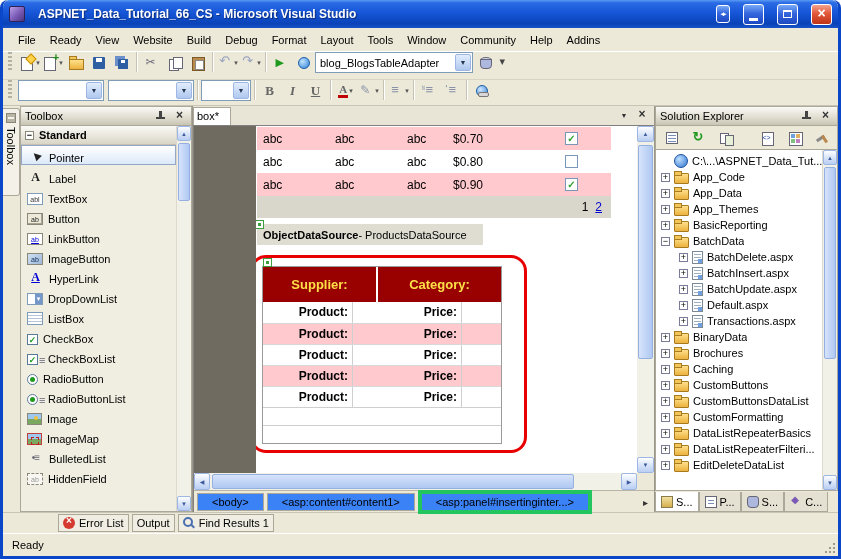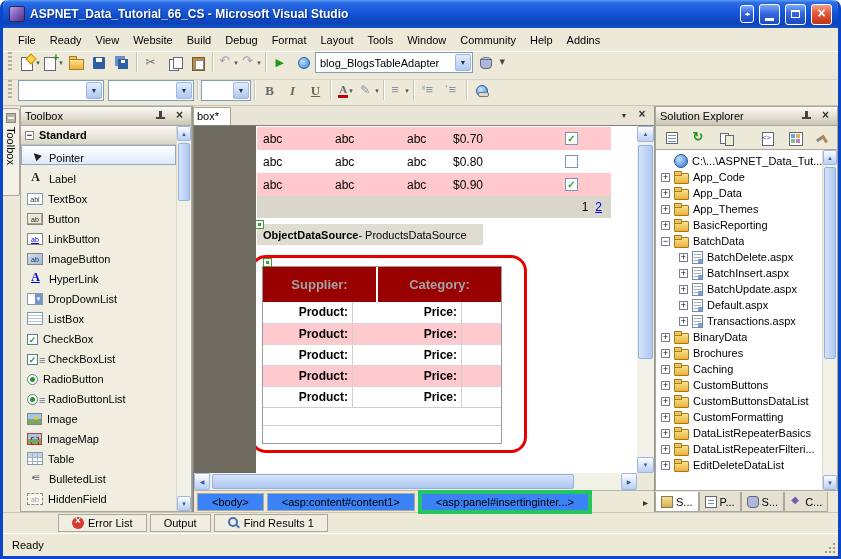--- a/index.html
+++ b/index.html
@@ -4,21 +4,21 @@
 <style>
   *{margin:0;padding:0;box-sizing:border-box;}
   html,body{background:#fff;}
   body{font-family:"Liberation Sans",sans-serif;font-size:11px;color:#000;}
 
   .window{position:relative;width:841px;height:559px;background:#ECE9D8;
     border-left:3px solid #0A46C8;border-right:3px solid #0A46C8;border-bottom:3px solid #0A46C8;
     border-radius:8px 8px 0 0;overflow:hidden;}
 
   
-  .titlebar{height:28px;display:flex;align-items:center;gap:5px;padding:0 6px;border-radius:6px 6px 0 0;
+  .titlebar{height:28px;display:flex;align-items:center;gap:13px;padding:0 6px;border-radius:6px 6px 0 0;
     background:linear-gradient(180deg,#5A9AF5 0%,#2B6BE4 10%,#1656D8 45%,#0B43B8 85%,#1A54C9 100%);}
   .app-icon{width:16px;height:16px;flex:none;border-radius:2px;
     background:linear-gradient(135deg,#B9A0E8 0%,#7A5AB5 55%,#4A3580 100%);border:1px solid #2E2255;}
   .title{flex:1;color:#fff;font-weight:bold;font-size:12px;text-shadow:1px 1px 1px #0A2B7A;
     white-space:nowrap;overflow:hidden;}
   .win-btn{width:21px;height:21px;flex:none;border:1px solid #fff;border-radius:3px;color:#fff;
     display:flex;align-items:center;justify-content:center;
     background:linear-gradient(180deg,#78AAF6 0%,#3566DE 45%,#1D48C0 100%);}
   .win-btn.divider{width:14px;height:18px;}
   .win-btn.divider::before{content:"◂▸";font-size:7px;letter-spacing:-1px;}
@@ -191,21 +191,21 @@
   .ods{position:relative;margin-top:6px;width:226px;height:21px;background:#DFDDD2;display:flex;align-items:center;
     padding-left:6px;font-size:11px;white-space:nowrap;}
   .smart{position:absolute;left:-2px;top:-4px;width:9px;height:9px;background:#fff;border:1px solid #3C9E3C;}
   .smart::before{content:"";position:absolute;left:2px;top:2px;width:3px;height:3px;background:#3C9E3C;}
 
   .annot{margin-top:10px;margin-left:-7px;width:277px;border:3px solid #E80000;border-radius:16px;
     padding:8px 22px 6px 9px;}
   .itbl{position:relative;width:240px;background:#fff;border:1px solid #9A9A9A;}
   .itbl .smart{left:0;top:-9px;}
   .ithead{display:flex;height:35px;}
-  .ith{background:#990000;color:#a3a3a3;font-weight:bold;font-size:13px;display:flex;align-items:center;justify-content:center;}
+  .ith{background:#990000;color:#fde047;font-weight:bold;font-size:13px;display:flex;align-items:center;justify-content:center;}
   .c1h{width:113px;margin-right:2px;}
   .c2h{flex:1;}
   .itrow{display:flex;height:21px;border-top:1px solid #D8D8D8;font-size:12px;font-weight:bold;}
   .itrow.pink{background:#FFC9CE;}
   .itc1{width:90px;border-right:1px solid #CFCFCF;text-align:right;padding:3px 4px 0 0;}
   .itc2{width:109px;border-right:1px solid #CFCFCF;text-align:right;padding:3px 4px 0 0;}
   .itc3{flex:1;}
   .itempty{height:18px;border-top:1px solid #CFCFCF;}
 
   .vscroll{width:17px;flex:none;display:flex;flex-direction:column;background:#F2F1E8;}
@@ -263,21 +263,21 @@
   .se-tab.active{background:#fff;}
   .sti{width:12px;height:12px;flex:none;position:relative;}
   .sti-sol{background:linear-gradient(#F0E0A0,#D8B050);border:1px solid #8A7A4A;}
   .sti-props{background:#fff;border:1px solid #667;}
   .sti-props::before{content:"";position:absolute;left:2px;top:3px;width:6px;height:1px;background:#7A90B8;box-shadow:0 3px 0 #7A90B8;}
   .sti-server{background:#AEB7DE;border:1px solid #667;border-radius:3px 3px 4px 4px;}
   .sti-class::before{content:"◆";position:absolute;left:1px;top:-2px;color:#7A5AB5;font-size:10px;}
 
   
   .bottom-tabs{height:21px;display:flex;align-items:stretch;gap:3px;background:#ECE9D8;padding:1px 0 1px 55px;border-top:1px solid #C9C5B6;}
-  .btab{display:flex;align-items:center;gap:4px;padding:0 13px;border:1px solid #ACA899;background:#F0EEE3;white-space:nowrap;}
+  .btab{display:flex;align-items:center;gap:4px;padding:0 4px;border:1px solid #ACA899;background:#F0EEE3;white-space:nowrap;}
   .bi-error{width:12px;height:12px;flex:none;border-radius:50%;background:#D43A2F;position:relative;}
   .bi-error::before{content:"×";position:absolute;left:3px;top:-2px;color:#fff;font-size:10px;font-weight:bold;}
   .bi-find{width:12px;height:12px;flex:none;position:relative;}
   .bi-find::before{content:"";position:absolute;left:0;top:0;width:6px;height:6px;border:2px solid #4A6FB0;border-radius:50%;}
   .bi-find::after{content:"";position:absolute;left:7px;top:8px;width:5px;height:2px;background:#4A6FB0;transform:rotate(45deg);}
 
   .statusbar{height:23px;display:flex;align-items:center;padding:0 9px;background:#ECE9D8;position:relative;border-top:1px solid #FFF;}
   .sizegrip{position:absolute;right:2px;bottom:2px;width:13px;height:13px;}
   .sizegrip::before{content:"";position:absolute;right:1px;bottom:1px;width:2px;height:2px;background:#9D9A8D;
     box-shadow:-4px 0 0 #9D9A8D,-8px 0 0 #9D9A8D,0 -4px 0 #9D9A8D,0 -8px 0 #9D9A8D,-4px -4px 0 #9D9A8D;}
@@ -501,24 +501,20 @@
               <span class="ti ti-radiobuttonlist"></span>
               <span>RadioButtonList</span>
             </div>
           <div class="tbx-item">
               <span class="ti ti-image"></span>
               <span>Image</span>
             </div>
           <div class="tbx-item">
               <span class="ti ti-imagemap"></span>
               <span>ImageMap</span>
-            </div>
-          <div class="tbx-item">
-              <span class="ti ti-table"></span>
-              <span>Table</span>
             </div>
           <div class="tbx-item">
               <span class="ti ti-bulletedlist"></span>
               <span>BulletedList</span>
             </div>
           <div class="tbx-item">
               <span class="ti ti-hiddenfield"></span>
               <span>HiddenField</span>
             </div>
         </div>

